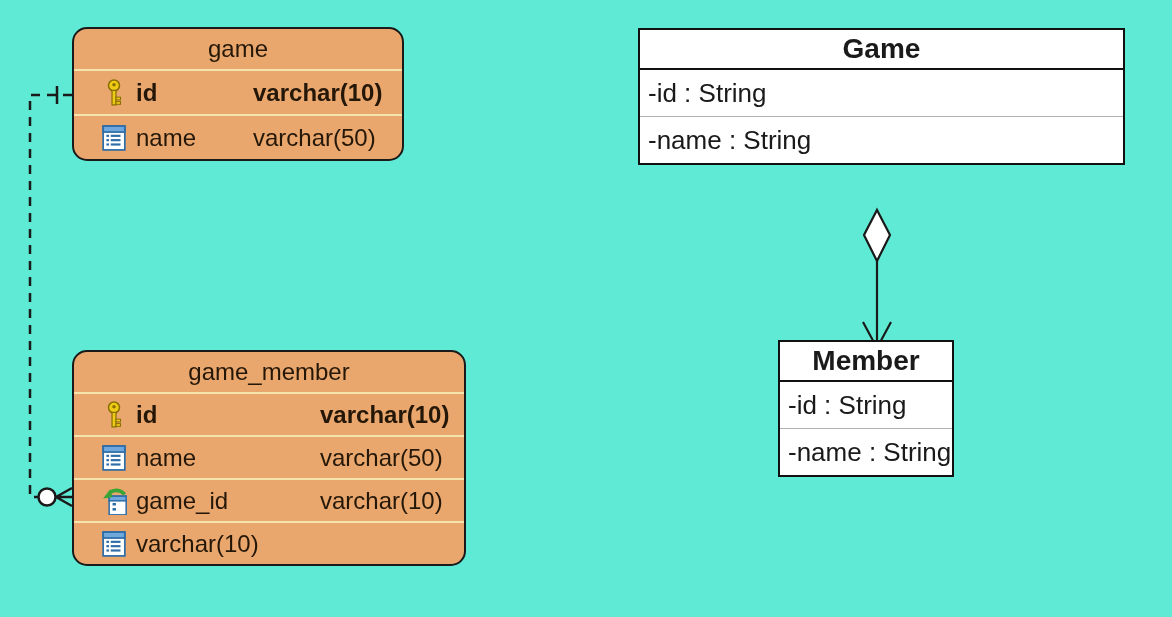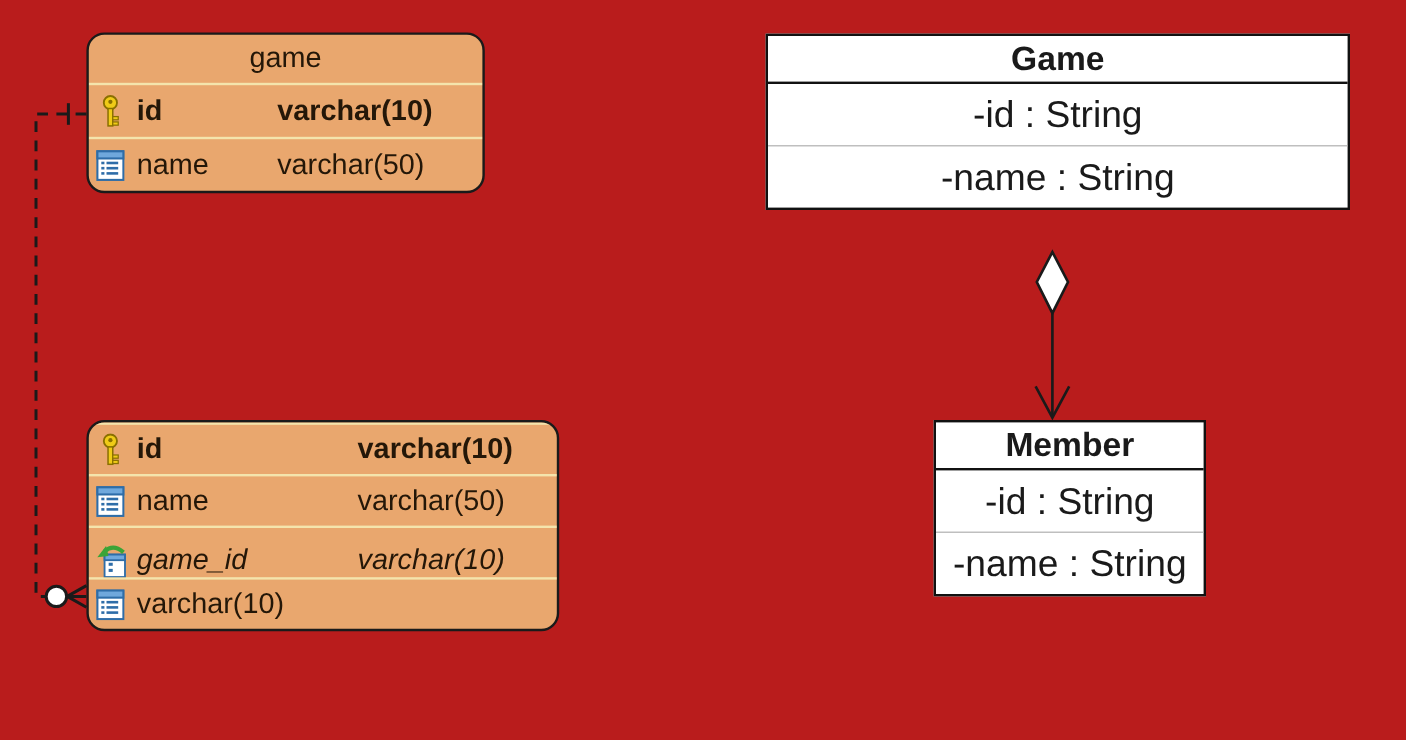--- a/index.html
+++ b/index.html
@@ -1,56 +1,55 @@
 <!DOCTYPE html>
 <html><head>
 <meta charset="utf-8">
 <style>
   html,body{margin:0;padding:0;background:#ffffff;}
   .canvas{
-    position:relative;width:1172px;height:617px;background:#b91c1c;overflow:hidden;
+    position:relative;width:1172px;height:617px;background:#5eead4;overflow:hidden;
     font-family:"Liberation Sans","DejaVu Sans",sans-serif;
   }
   svg.overlay{position:absolute;left:0;top:0;width:1172px;height:617px;z-index:1;}
 
   
   .er-table{
     position:absolute;z-index:2;background:#E9A76E;
     border:2.5px solid #1a1a1a;border-radius:15px;overflow:hidden;
     color:#241708;font-size:24px;
   }
   .er-header{
     height:40px;display:flex;align-items:center;justify-content:center;
   }
   .er-row{
     display:flex;align-items:center;border-top:2px solid #F4E4AC;
-    padding-left:4px;box-sizing:border-box;
+    padding-left:26px;box-sizing:border-box;
   }
   .t1 .er-row{height:45px;}
   .t2 .er-row{height:43px;}
   .er-icon{width:28px;height:28px;margin-right:8px;display:flex;align-items:center;justify-content:center;flex:0 0 28px;}
   .t1 .col-name{width:117px;}
   .t2 .col-name{width:184px;}
   .col-type{white-space:nowrap;}
   .er-row.pk{font-weight:bold;}
-  .er-row.fk{font-style:italic;align-items:flex-end;}
+  .er-row.fk{}
 
   
   .uml-class{
     position:absolute;z-index:2;background:#ffffff;border:2px solid #111111;
     color:#1a1a1a;box-sizing:border-box;
   }
   .uml-title{
     height:38px;display:flex;align-items:center;justify-content:center;
     font-weight:bold;font-size:28px;border-bottom:2px solid #111111;
   }
   .uml-attr{
-    font-size:31px;padding:8px 8px 7px 8px;border-bottom:1px solid #b0b0b0;
+    font-size:26px;padding:8px 8px 7px 8px;border-bottom:1px solid #b0b0b0;
     white-space:nowrap;
-    text-align:center;
   }
   .uml-attr:last-child{border-bottom:none;}
 </style>
 </head>
 <body>
 
 <div class="canvas">
 
   <svg class="overlay" viewBox="0 0 1172 617">
     
@@ -94,20 +93,21 @@
           <rect x="4" y="17" width="2.4" height="2" fill="#2E6DA8"></rect>
             <rect x="8" y="17" width="9" height="2" fill="#2E6DA8"></rect>
         </svg>
       </span>
       <span class="col-name">name</span>
       <span class="col-type">varchar(50)</span>
     </div>
   </div>
 
   <div class="er-table t2" style="left:72px;top:350px;width:390px;">
+    <div class="er-header">game_member</div>
 
     <div class="er-row pk">
       <span class="er-icon">
         <svg width="22" height="28" viewBox="0 0 20 27">
           <circle cx="10" cy="6.3" r="5.3" fill="#EFCB17" stroke="#8A7000" stroke-width="1.5"></circle>
           <circle cx="10" cy="5.6" r="1.7" fill="#8A7000"></circle>
           <rect x="8.1" y="11" width="3.8" height="14" fill="#EFCB17" stroke="#8A7000" stroke-width="1.2"></rect>
           <rect x="11.9" y="17.5" width="4.4" height="2.6" fill="#EFCB17" stroke="#8A7000" stroke-width="1"></rect>
           <rect x="11.9" y="21.8" width="4.4" height="2.6" fill="#EFCB17" stroke="#8A7000" stroke-width="1"></rect>
         </svg>
@@ -166,19 +166,19 @@
       <span class="col-type">varchar(10)</span>
     </div>
   </div>
 
   <div class="uml-class" style="left:638px;top:28px;width:487px;">
     <div class="uml-title">Game</div>
     <div class="uml-attr">-id : String</div>
     <div class="uml-attr">-name : String</div>
   </div>
 
-  <div class="uml-class" style="left:778px;top:350px;width:227px;">
+  <div class="uml-class" style="left:778px;top:340px;width:176px;">
     <div class="uml-title">Member</div>
     <div class="uml-attr">-id : String</div>
     <div class="uml-attr">-name : String</div>
   </div>
 
 </div>
 
 </body></html>

